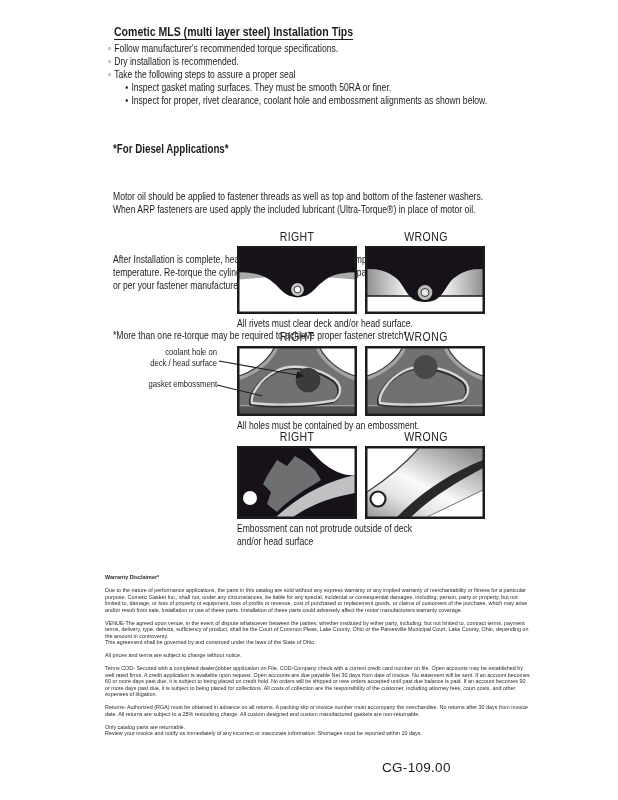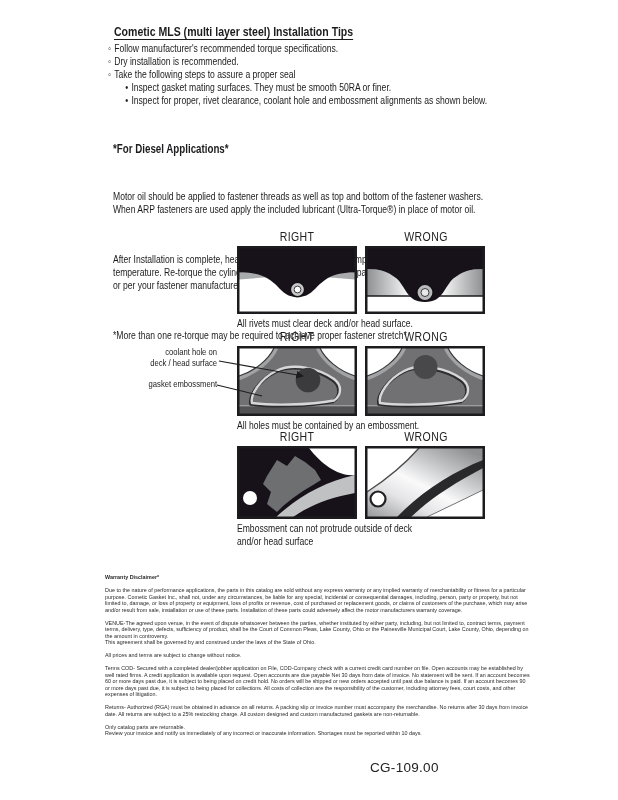--- a/index.html
+++ b/index.html
@@ -201,15 +201,15 @@
       <p>VENUE-The agreed upon venue, in the event of dispute whatsoever between the parties, whether instituted by either party, including, but not limited to, contract terms, payment terms, delivery, type, defects, sufficiency of product, shall be the Court of Common Pleas, Lake County, Ohio or the Painesville Municipal Court, Lake County, Ohio, depending on the amount in controversy.
 This agreement shall be governed by and construed under the laws of the State of Ohio.</p>
       <p>All prices and terms are subject to change without notice.</p>
       <p>Terms COD- Secured with a completed dealer/jobber application on File, COD-Company check with a current credit card number on file.  Open accounts may be established by well rated firms.  A credit application is available upon request.  Open accounts are due payable Net 30 days from date of invoice.  No statement will be sent.  If an account becomes 60 or more days past due, it is subject to being placed on credit hold.  No orders will be shipped or new orders accepted until past due balance is paid.  If an account becomes 90 or more days past due, it is subject to being placed for collections.  All costs of collection are the responsibility of the customer, including attorney fees, court costs, and other expenses of litigation.</p>
       <p>Returns- Authorized (RGA) must be obtained in advance on all returns.  A packing slip or invoice number must accompany the merchandise.  No returns after 30 days from invoice date.  All returns are subject to a 25% restocking charge.  All custom designed and custom manufactured gaskets are non-returnable.</p>
       <p>Only catalog parts are returnable.
 Review your invoice and notify us immediately of any incorrect or inaccurate information.  Shortages must be reported within 10 days.</p>
     </div>
   </div>
 
-  <div class="abs footer-code" style="left:370px;top:760px">CG-109.00</div>
+  <div class="abs footer-code" style="left:382px;top:760px">CG-109.00</div>
 
 </div>
 
 </body></html>

